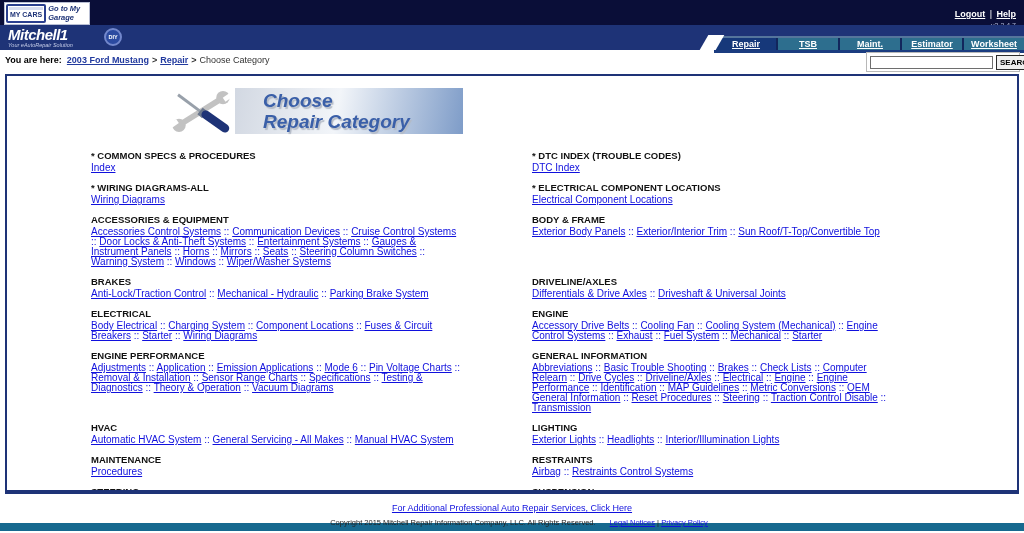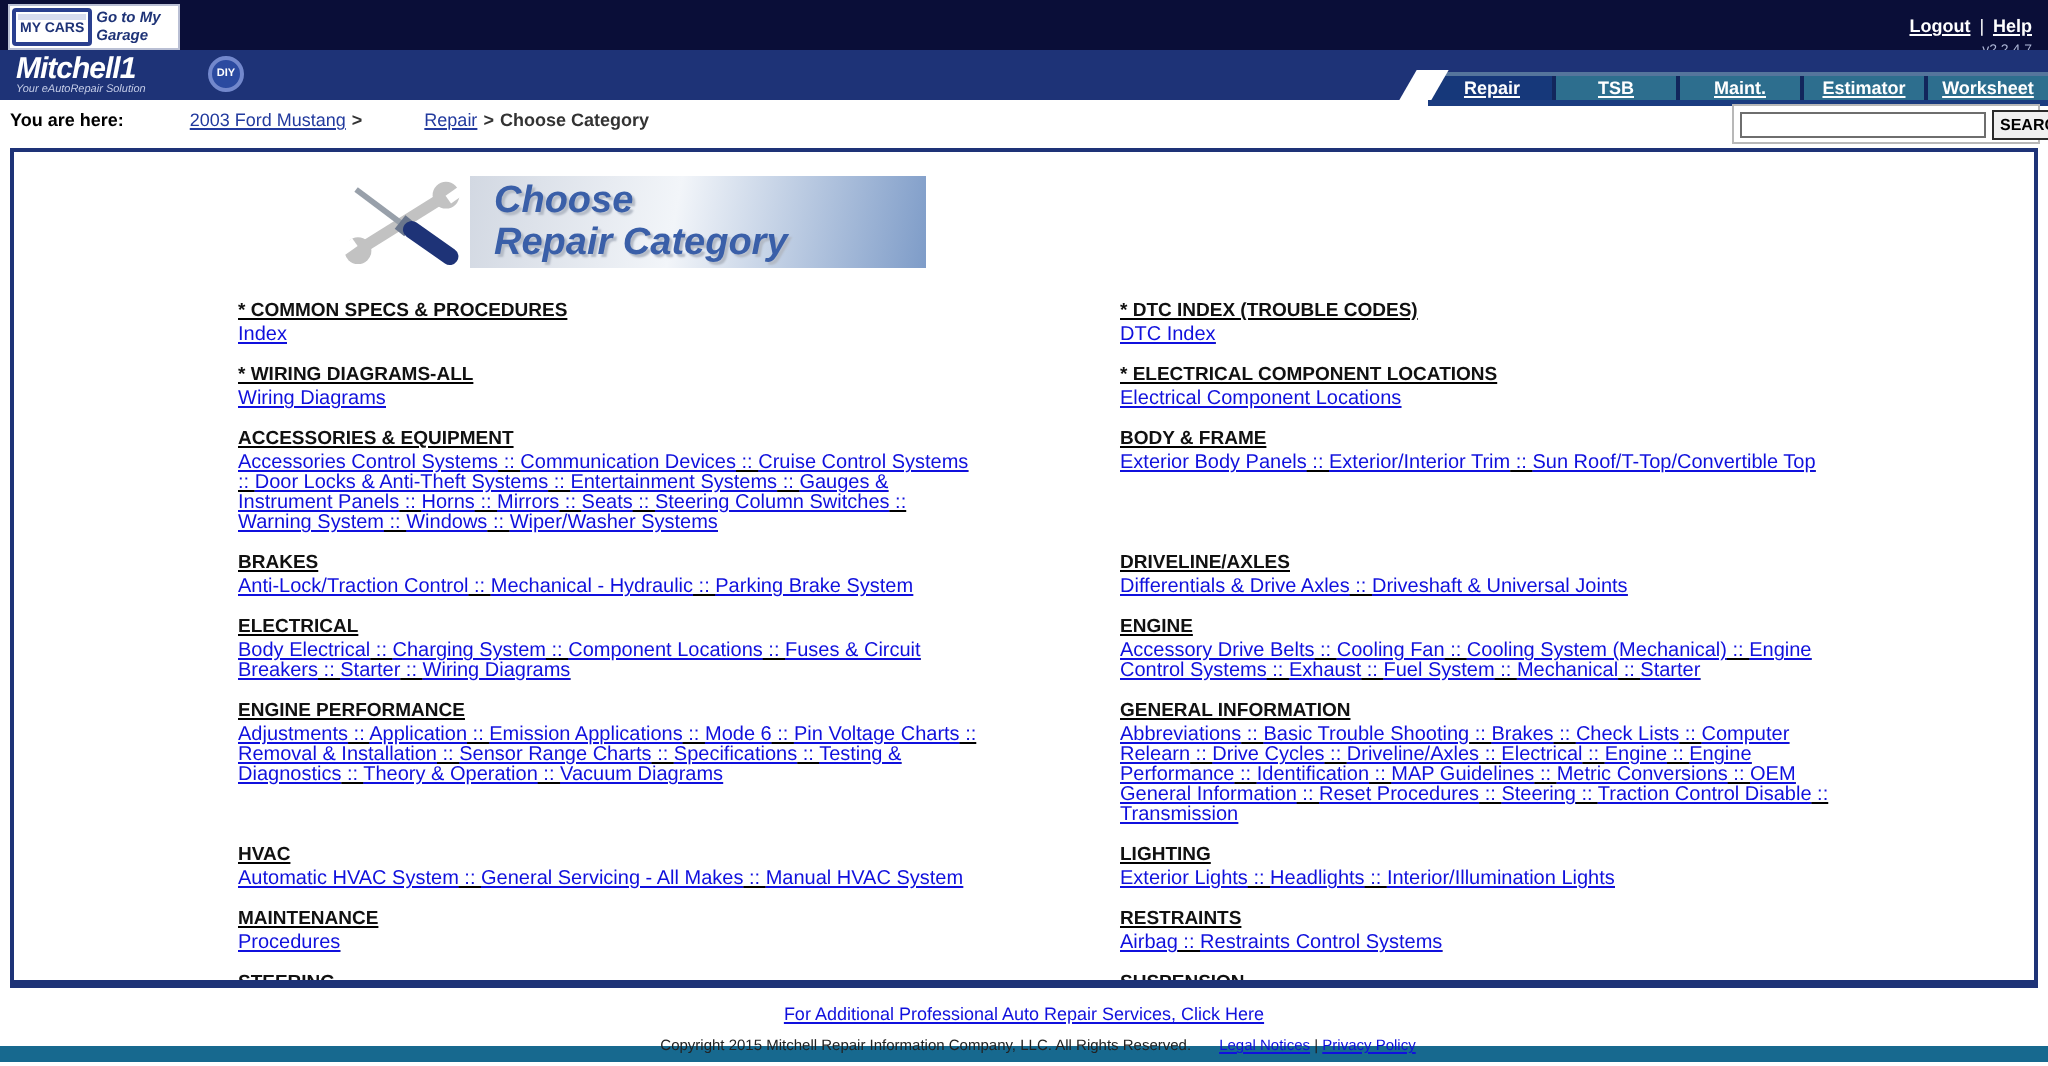--- a/index.html
+++ b/index.html
@@ -36,46 +36,46 @@
                margin-right:-6px; margin-bottom:3px; }
   .tab-bar { display:flex; border-top:2px solid #55759c; border-bottom:3px solid #1b3c80; }
   .tab { width:62px; height:12px; background:#2d6e8e; border-left:2px solid #12265c;
          color:#fff; font-size:9px; font-weight:bold; text-align:center;
          text-decoration:underline; line-height:12px; cursor:pointer; }
   .tab.active { background:#16387a; }
 
   
   .crumbrow { height:24px; background:#fff; padding:5px 0 0 5px; font-size:9px; }
   .crumb-prefix { font-weight:bold; color:#000; margin-right:5px; }
-  .crumb-link { color:#223a9e; font-weight:normal; text-decoration:underline;margin-left:28px; }
+  .crumb-link { color:#223a9e; font-weight:bold; text-decoration:underline; }
   .crumb-sep { color:#333; font-weight:bold; margin:0 3px; }
-  .crumb-current { color:#333; font-weight:bold; }
+  .crumb-current { color:#333; font-weight:normal; }
 
   
   .search-box { position:absolute; top:52px; right:4px; width:154px; height:20px;
                 background:#fff; border:1px solid #b8b8b8; display:flex;
                 align-items:center; padding:2px 3px; z-index:5; }
   .search-input { flex:1; height:13px; border:1px solid #6e6e6e; font-size:9px; padding:0 2px; }
   .search-btn { margin-left:3px; font-size:8px; font-weight:bold; color:#000;
                 background:#f0f0f0; border:1px solid #2b2b2b; padding:2px 3px; cursor:pointer; }
 
   
   .content { height:420px; margin:0 5px; background:#fff;
              border:2px solid #1e3377; border-bottom-width:4px; overflow:hidden; }
   .hero { display:flex; align-items:center; margin:12px 0 0 160px; height:46px; }
   .tools { width:68px; height:44px; flex:0 0 auto; }
-  .ribbon { width:228px; height:46px; padding-left:12px; display:flex;
+  .ribbon { width:228px; height:46px; padding-left:28px; display:flex;
             flex-direction:column; justify-content:center;
             background:linear-gradient(100deg,#d2d8e2 0%,#f2f5f9 45%,#7e9cc8 100%); }
   .hero-title { font-size:19px; line-height:21px; font-weight:bold; font-style:italic;
                 color:#3a5fa8; text-shadow:1.5px 1.5px 1px #b3bac6; }
 
   
-  .cat-grid { display:grid; grid-template-columns:441px auto; padding-left:112px;
-              margin-top:16px;text-decoration:underline; }
+  .cat-grid { display:grid; grid-template-columns:441px auto; padding-left:84px;
+              margin-top:16px; }
   .cat-cell { margin-bottom:9px; max-width:370px; }
   .cat-heading { font-size:9.5px; font-weight:bold; color:#111; margin-bottom:2px; }
   .cat-links { font-size:10px; line-height:10px; }
   .cat-links a { color:#1010dd; text-decoration:underline; }
   .cat-sep { color:#1010dd; text-decoration:none; }
 
   
   .footer { height:29px; background:#fff; text-align:center; padding-top:3px; }
   .promo a { color:#1010dd; font-size:9px; text-decoration:underline; }
   .copyline { font-size:7.5px; color:#222; margin-top:3px;padding-left:14px; }

